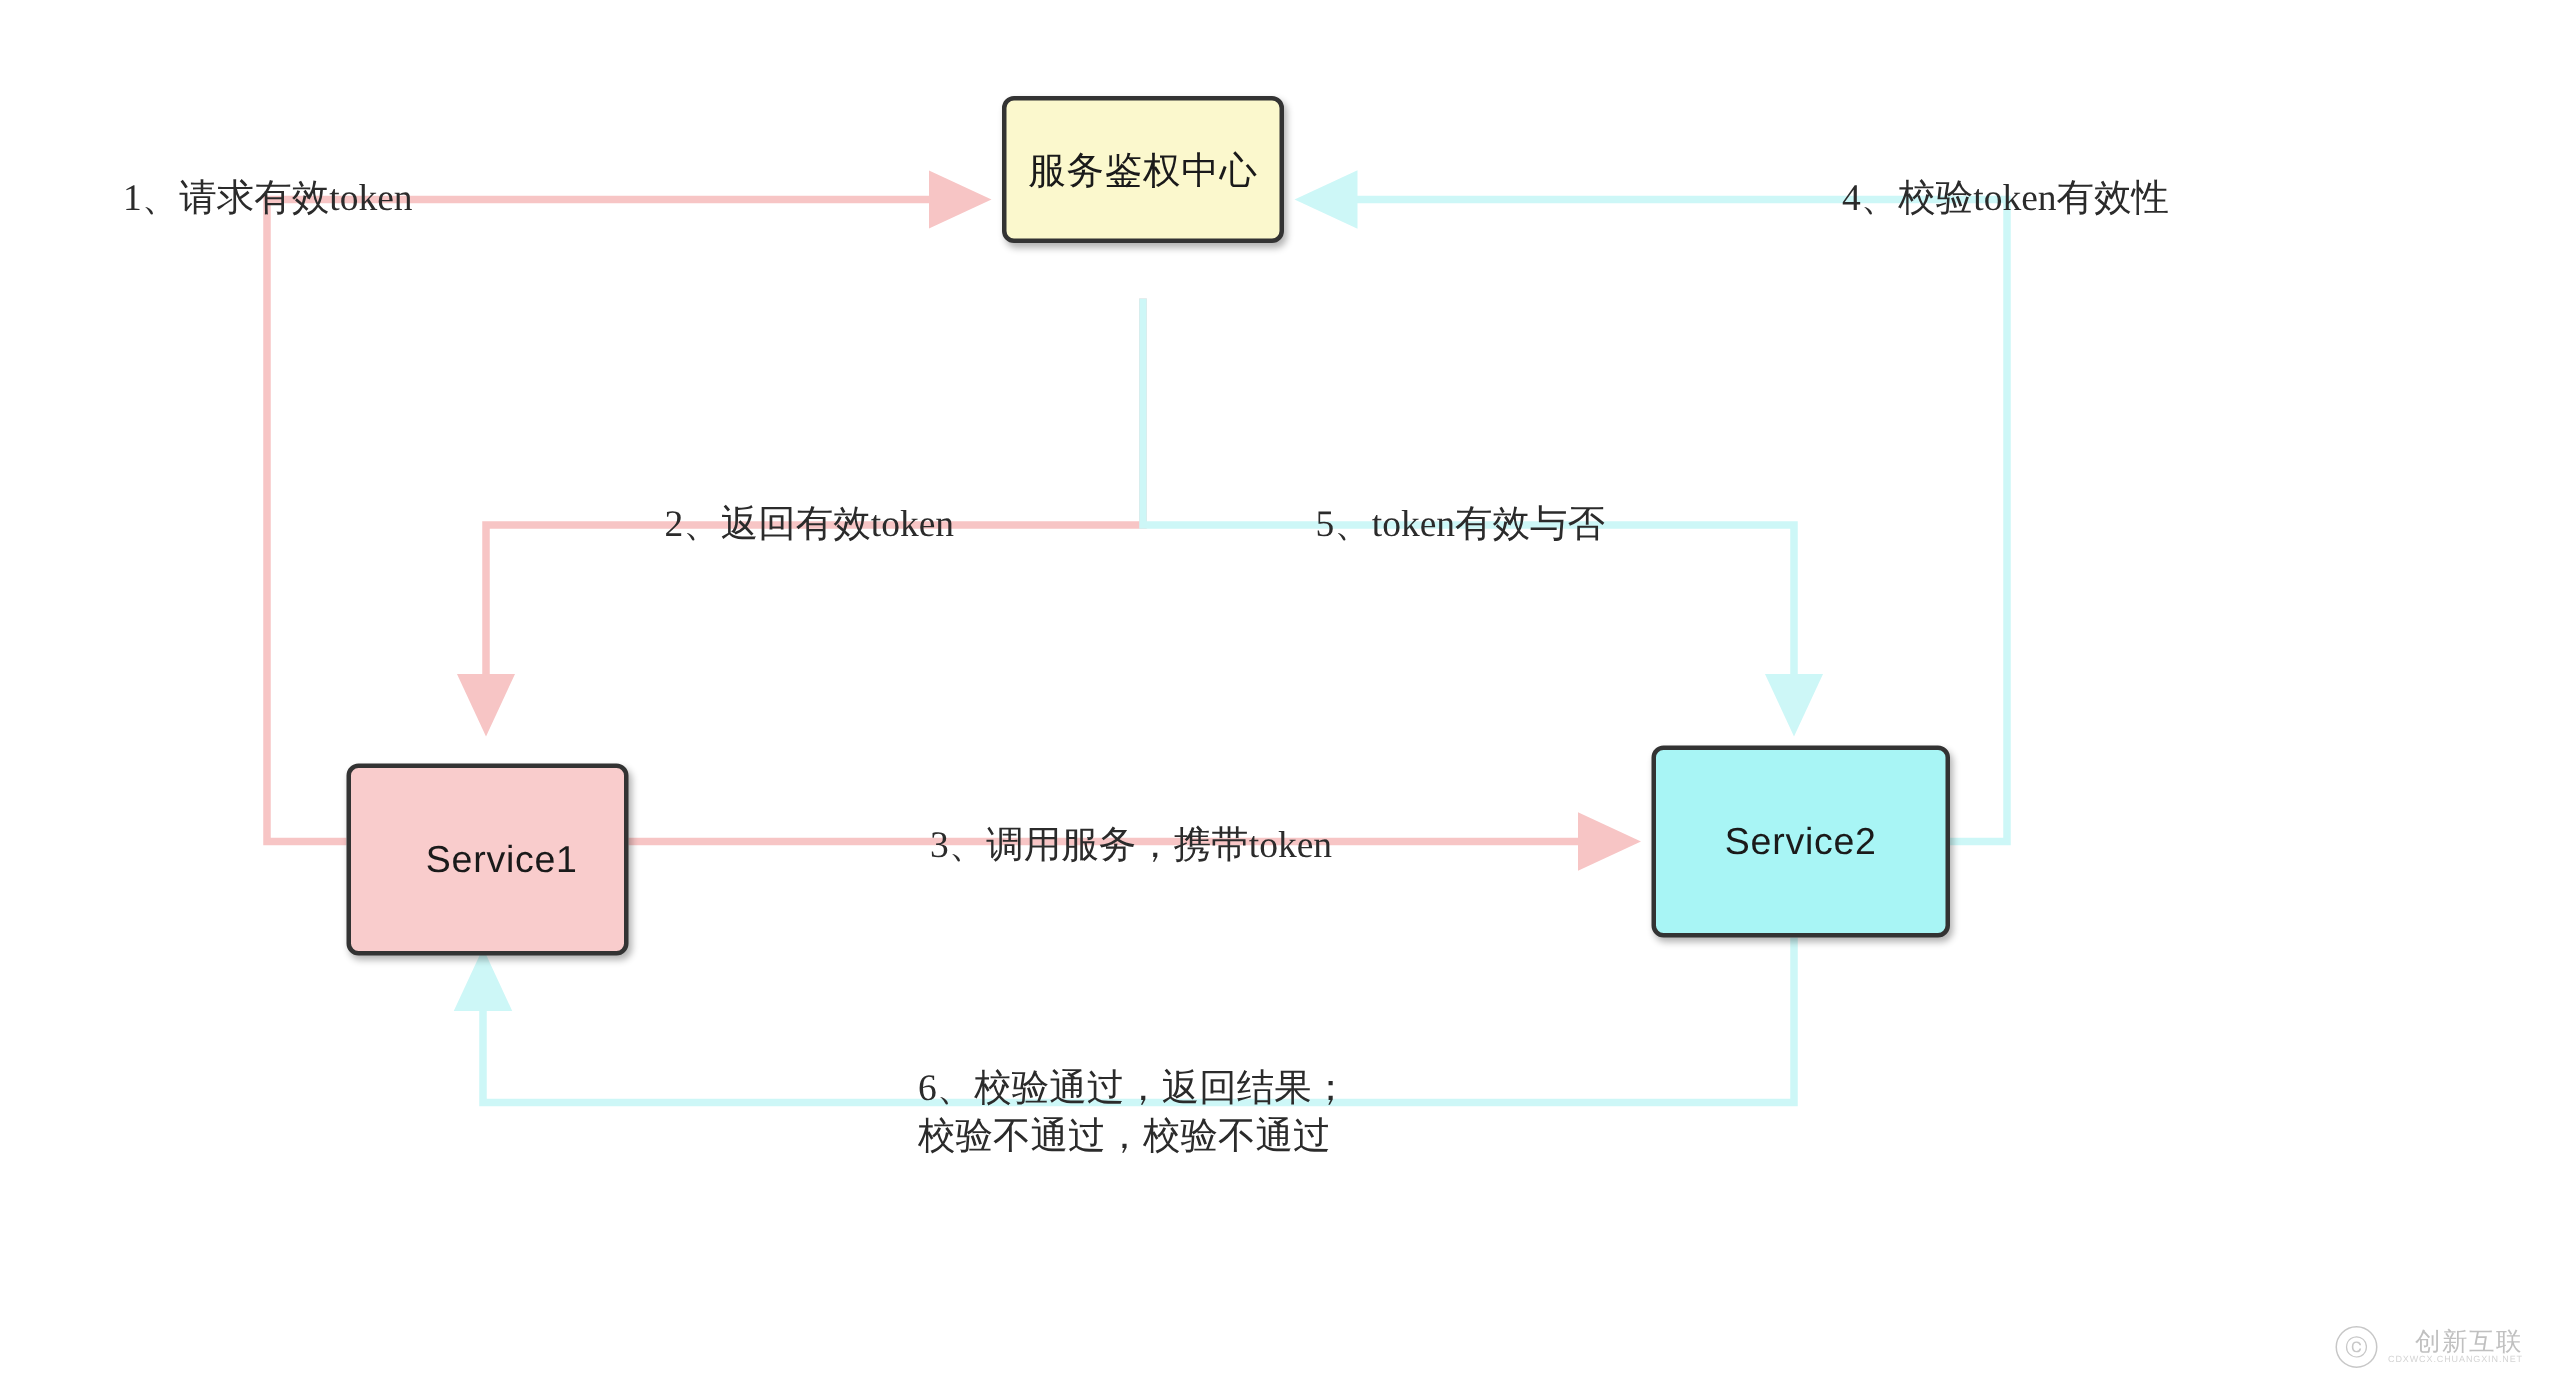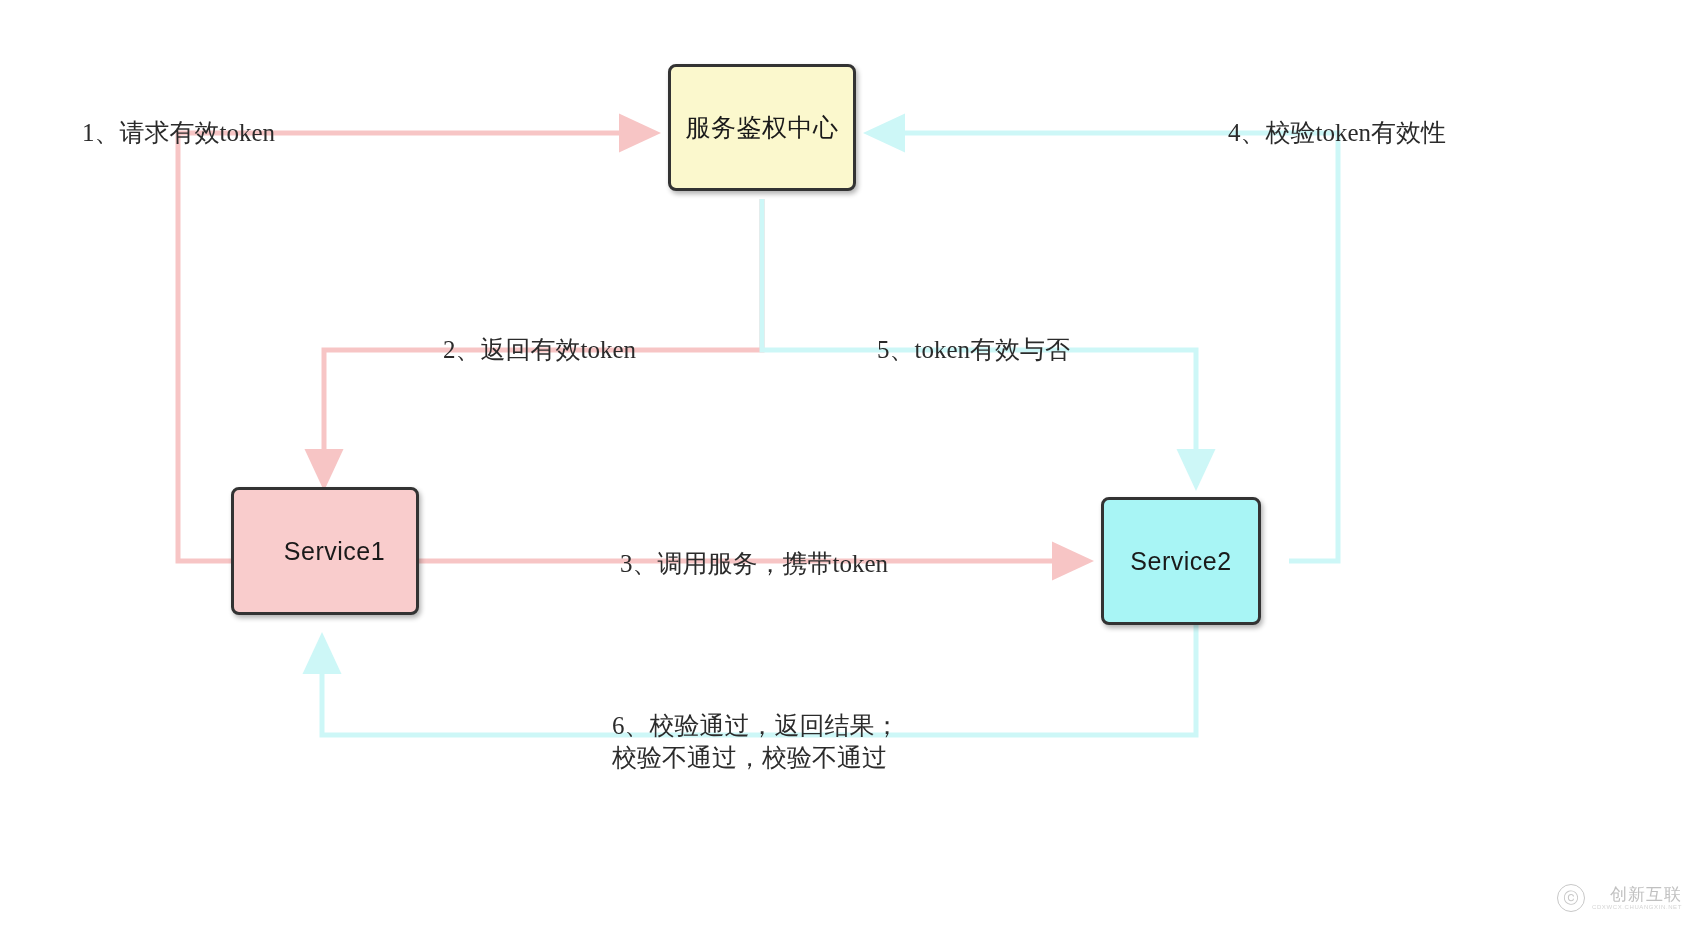--- a/index.html
+++ b/index.html
@@ -35,35 +35,35 @@
     color: #1a1a1a;
     font-size: 25px;
     letter-spacing: 0.5px;
     box-shadow: 2px 3px 5px rgba(0,0,0,0.30);
     z-index: 3;
   }
   #node-auth {
     left: 668px;
     top: 64px;
     width: 188px;
-    height: 127px;
+    height: 98px;
     background: #fbf8cd;
   }
   #node-service1 {
     left: 231px;
-    top: 487px;
+    top: 509px;
     width: 188px;
     height: 128px;
     background: #f9cccc;
     padding-left: 19px;
   }
   #node-service2 {
     left: 1101px;
     top: 497px;
-    width: 160px;
+    width: 199px;
     height: 128px;
     background: #a8f5f5;
   }
   .edge-label {
     position: absolute;
     color: #2b2b2b;
     font-size: 25px;
     white-space: nowrap;
     z-index: 4;
     line-height: 1.28;

